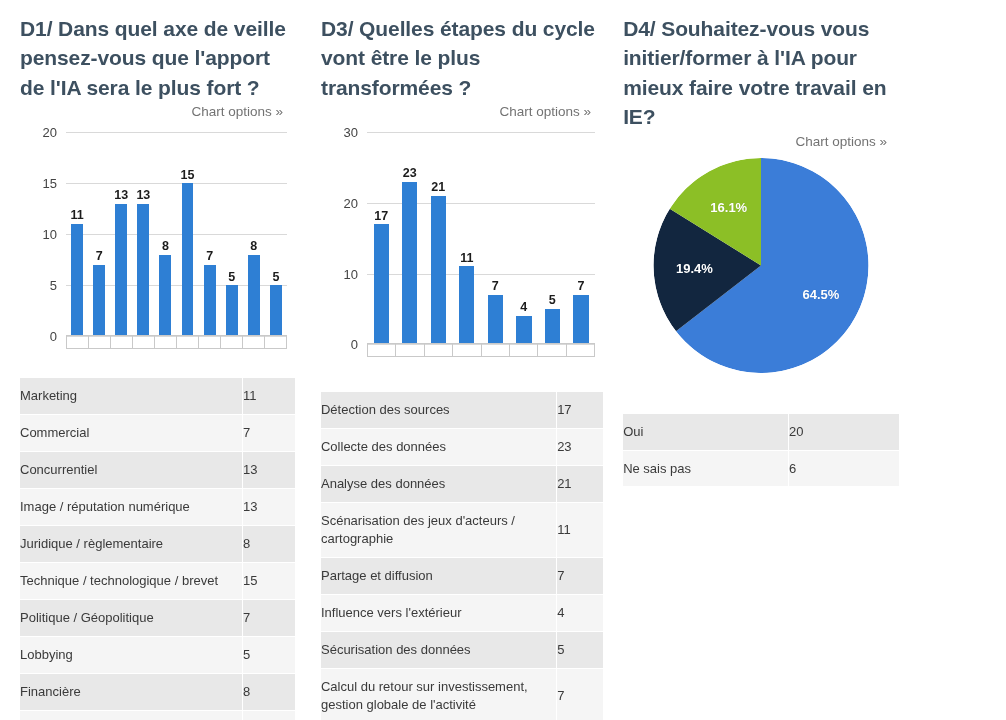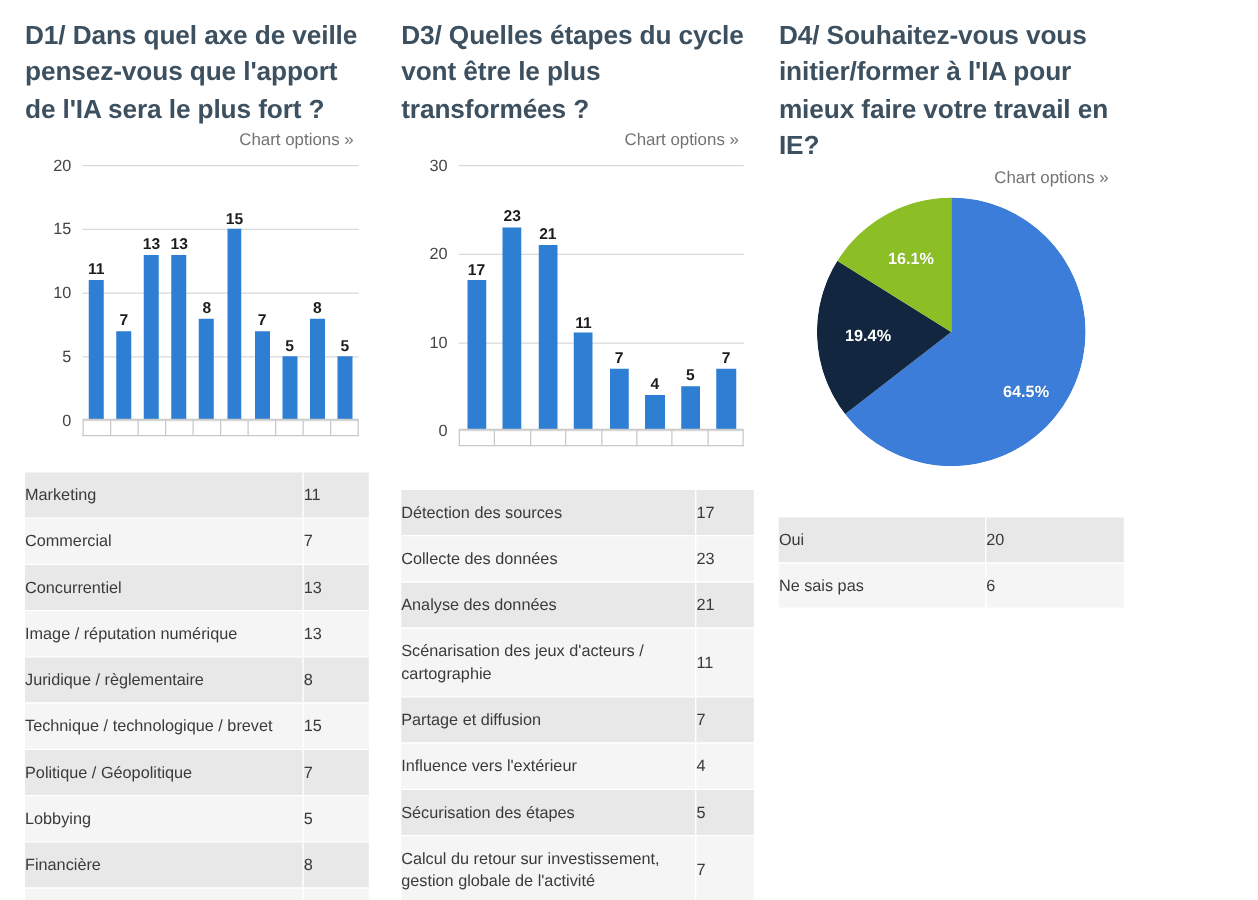--- a/index.html
+++ b/index.html
@@ -393,42 +393,42 @@
           </tr>
           <tr>
             <td class="label">Partage et diffusion</td>
             <td class="value">7</td>
           </tr>
           <tr>
             <td class="label">Influence vers l'extérieur</td>
             <td class="value">4</td>
           </tr>
           <tr>
-            <td class="label">Sécurisation des étapes</td>
+            <td class="label">Sécurisation des données</td>
             <td class="value">5</td>
           </tr>
           <tr>
             <td class="label">Calcul du retour sur investissement, gestion globale de l'activité</td>
             <td class="value">7</td>
           </tr>
         </tbody>
       </table>
   </div>
 
   <div class="panel panel-d4">
     <h2 class="q-title">D4/ Souhaitez-vous vous initier/former à l'IA pour mieux faire votre travail en IE?</h2>
     <div class="chart-options">Chart options »</div>
     <div class="pie-wrap" id="chart-d4">
         <div class="pie">
           <svg width="215" height="215" viewBox="0 0 215 215">
             <path d="M 107.5 107.5 L 107.50 0.00 A 107.5 107.5 0 1 1 22.49 173.30 Z" fill="#3b7dd8"></path>
             <path d="M 107.5 107.5 L 22.49 173.30 A 107.5 107.5 0 0 1 16.27 50.64 Z" fill="#12263f"></path>
             <path d="M 107.5 107.5 L 16.27 50.64 A 107.5 107.5 0 0 1 107.50 0.00 Z" fill="#8cbf26"></path>
           </svg>
-          <span class="pie-label" style="left:167.3px;top:155px">64.5%</span>
+          <span class="pie-label" style="left:167.3px;top:136px">64.5%</span>
           <span class="pie-label" style="left:40.9px;top:110.9px">19.4%</span>
           <span class="pie-label" style="left:75.2px;top:49.2px">16.1%</span>
         </div>
       </div>
     <table class="data-table tbl-d4" id="table-d4">
         <tbody>
           <tr>
             <td class="label">Oui</td>
             <td class="value">20</td>
           </tr>

